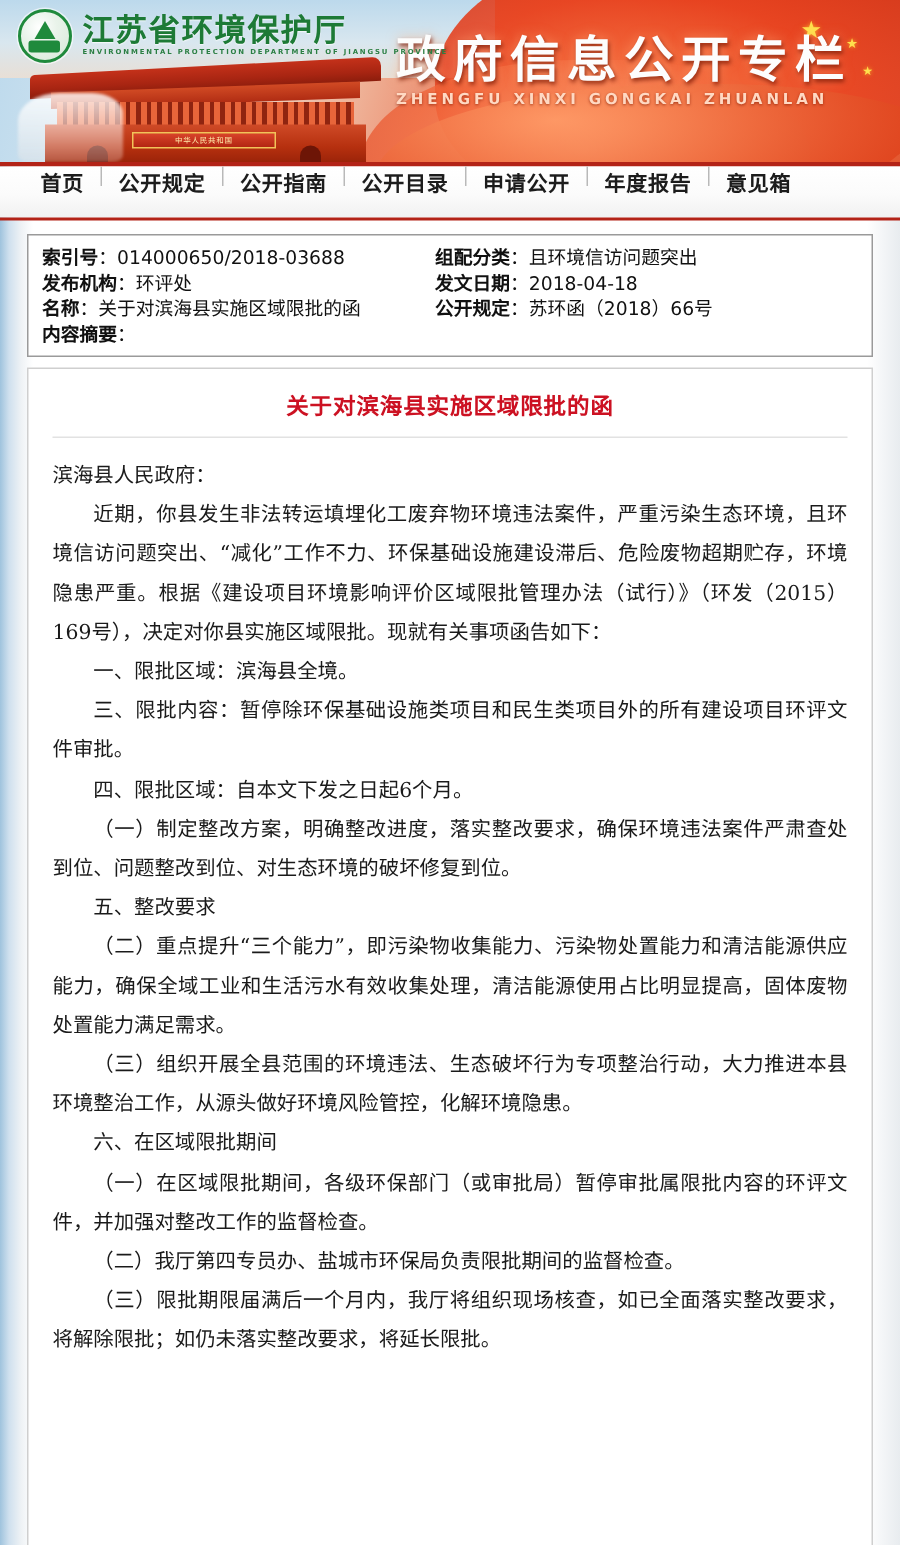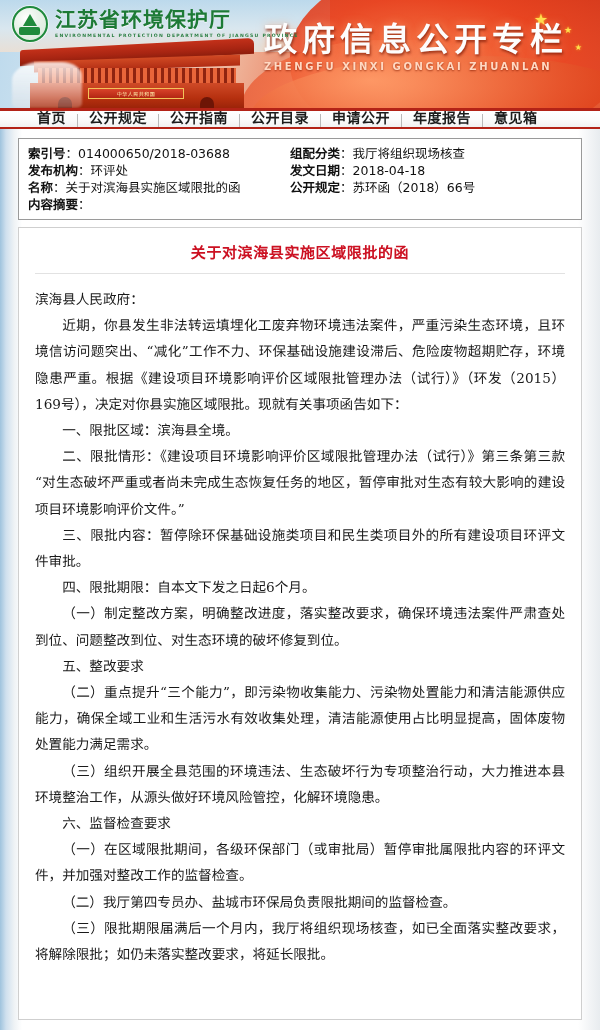--- a/index.html
+++ b/index.html
@@ -168,25 +168,25 @@
   }
   .logo-en {
     margin-top: 3px;
     font-size: 4.6px; font-weight: bold; color: #2b7f43;
     letter-spacing: 1.25px; white-space: nowrap;
   }
 
   
   .nav-topline { height: 3px; background: #b32317; }
   .nav {
-    height: 18px;
+    height: 36px;
     background: linear-gradient(to bottom, #ffffff 0%, #fbfbfb 55%, #f1f1f1 100%);
-    display: flex; align-items: flex-end;
+    display: flex; align-items: flex-start;
     border-bottom: 2px solid #b32317;
-    padding-left: 26px;
+    padding-left: 16px;
   }
   .nav-item {
     font-size: 14px; font-weight: bold; color: #1c1c1c;
     padding: 0 11px; white-space: nowrap; cursor: pointer;
     letter-spacing: .5px;
   }
   .nav-sep { width: 1px; height: 13px; background: #b9b9b9; }
 
   
   .page { padding: 9px 18px 0 18px; }
@@ -294,39 +294,38 @@
 <div class="page">
 
   <div class="meta-box">
     <div class="meta-col left" id="meta-left">
         <div class="meta-row"><span class="meta-label">索引号</span><span>：</span><span class="meta-value">014000650/2018-03688</span></div>
         <div class="meta-row"><span class="meta-label">发布机构</span><span>：</span><span class="meta-value">环评处</span></div>
         <div class="meta-row"><span class="meta-label">名称</span><span>：</span><span class="meta-value">关于对滨海县实施区域限批的函</span></div>
         <div class="meta-row"><span class="meta-label">内容摘要</span><span>：</span><span class="meta-value"></span></div>
       </div>
     <div class="meta-col right" id="meta-right">
-        <div class="meta-row"><span class="meta-label">组配分类</span><span>：</span><span class="meta-value">我厅将组织现场核查</span></div>
+        <div class="meta-row"><span class="meta-label">组配分类</span><span>：</span><span class="meta-value">且环境信访问题突出</span></div>
         <div class="meta-row"><span class="meta-label">发文日期</span><span>：</span><span class="meta-value">2018-04-18</span></div>
         <div class="meta-row"><span class="meta-label">公开规定</span><span>：</span><span class="meta-value">苏环函（2018）66号</span></div>
       </div>
   </div>
 
   <div class="content-box">
     <div class="doc-title">关于对滨海县实施区域限批的函</div>
     <div class="doc-body" id="doc-body">
         <p class="p-flush">滨海县人民政府：</p>
         <p class="p-indent">近期，你县发生非法转运填埋化工废弃物环境违法案件，严重污染生态环境，且环境信访问题突出、“减化”工作不力、环保基础设施建设滞后、危险废物超期贮存，环境隐患严重。根据《建设项目环境影响评价区域限批管理办法（试行）》（环发（2015）169号），决定对你县实施区域限批。现就有关事项函告如下：</p>
         <p class="p-indent">一、限批区域：滨海县全境。</p>
-        <p class="p-indent">二、限批情形：《建设项目环境影响评价区域限批管理办法（试行）》第三条第三款“对生态破坏严重或者尚未完成生态恢复任务的地区，暂停审批对生态有较大影响的建设项目环境影响评价文件。”</p>
         <p class="p-indent">三、限批内容：暂停除环保基础设施类项目和民生类项目外的所有建设项目环评文件审批。</p>
-        <p class="p-indent">四、限批期限：自本文下发之日起6个月。</p>
+        <p class="p-indent">四、限批区域：自本文下发之日起6个月。</p>
         <p class="p-indent">（一）制定整改方案，明确整改进度，落实整改要求，确保环境违法案件严肃查处到位、问题整改到位、对生态环境的破坏修复到位。</p>
         <p class="p-indent">五、整改要求</p>
         <p class="p-indent">（二）重点提升“三个能力”，即污染物收集能力、污染物处置能力和清洁能源供应能力，确保全域工业和生活污水有效收集处理，清洁能源使用占比明显提高，固体废物处置能力满足需求。</p>
         <p class="p-indent">（三）组织开展全县范围的环境违法、生态破坏行为专项整治行动，大力推进本县环境整治工作，从源头做好环境风险管控，化解环境隐患。</p>
-        <p class="p-indent">六、监督检查要求</p>
+        <p class="p-indent">六、在区域限批期间</p>
         <p class="p-indent">（一）在区域限批期间，各级环保部门（或审批局）暂停审批属限批内容的环评文件，并加强对整改工作的监督检查。</p>
         <p class="p-indent">（二）我厅第四专员办、盐城市环保局负责限批期间的监督检查。</p>
         <p class="p-indent">（三）限批期限届满后一个月内，我厅将组织现场核查，如已全面落实整改要求，将解除限批；如仍未落实整改要求，将延长限批。</p>
       </div>
   </div>
 
 </div>
 
 </body></html>

